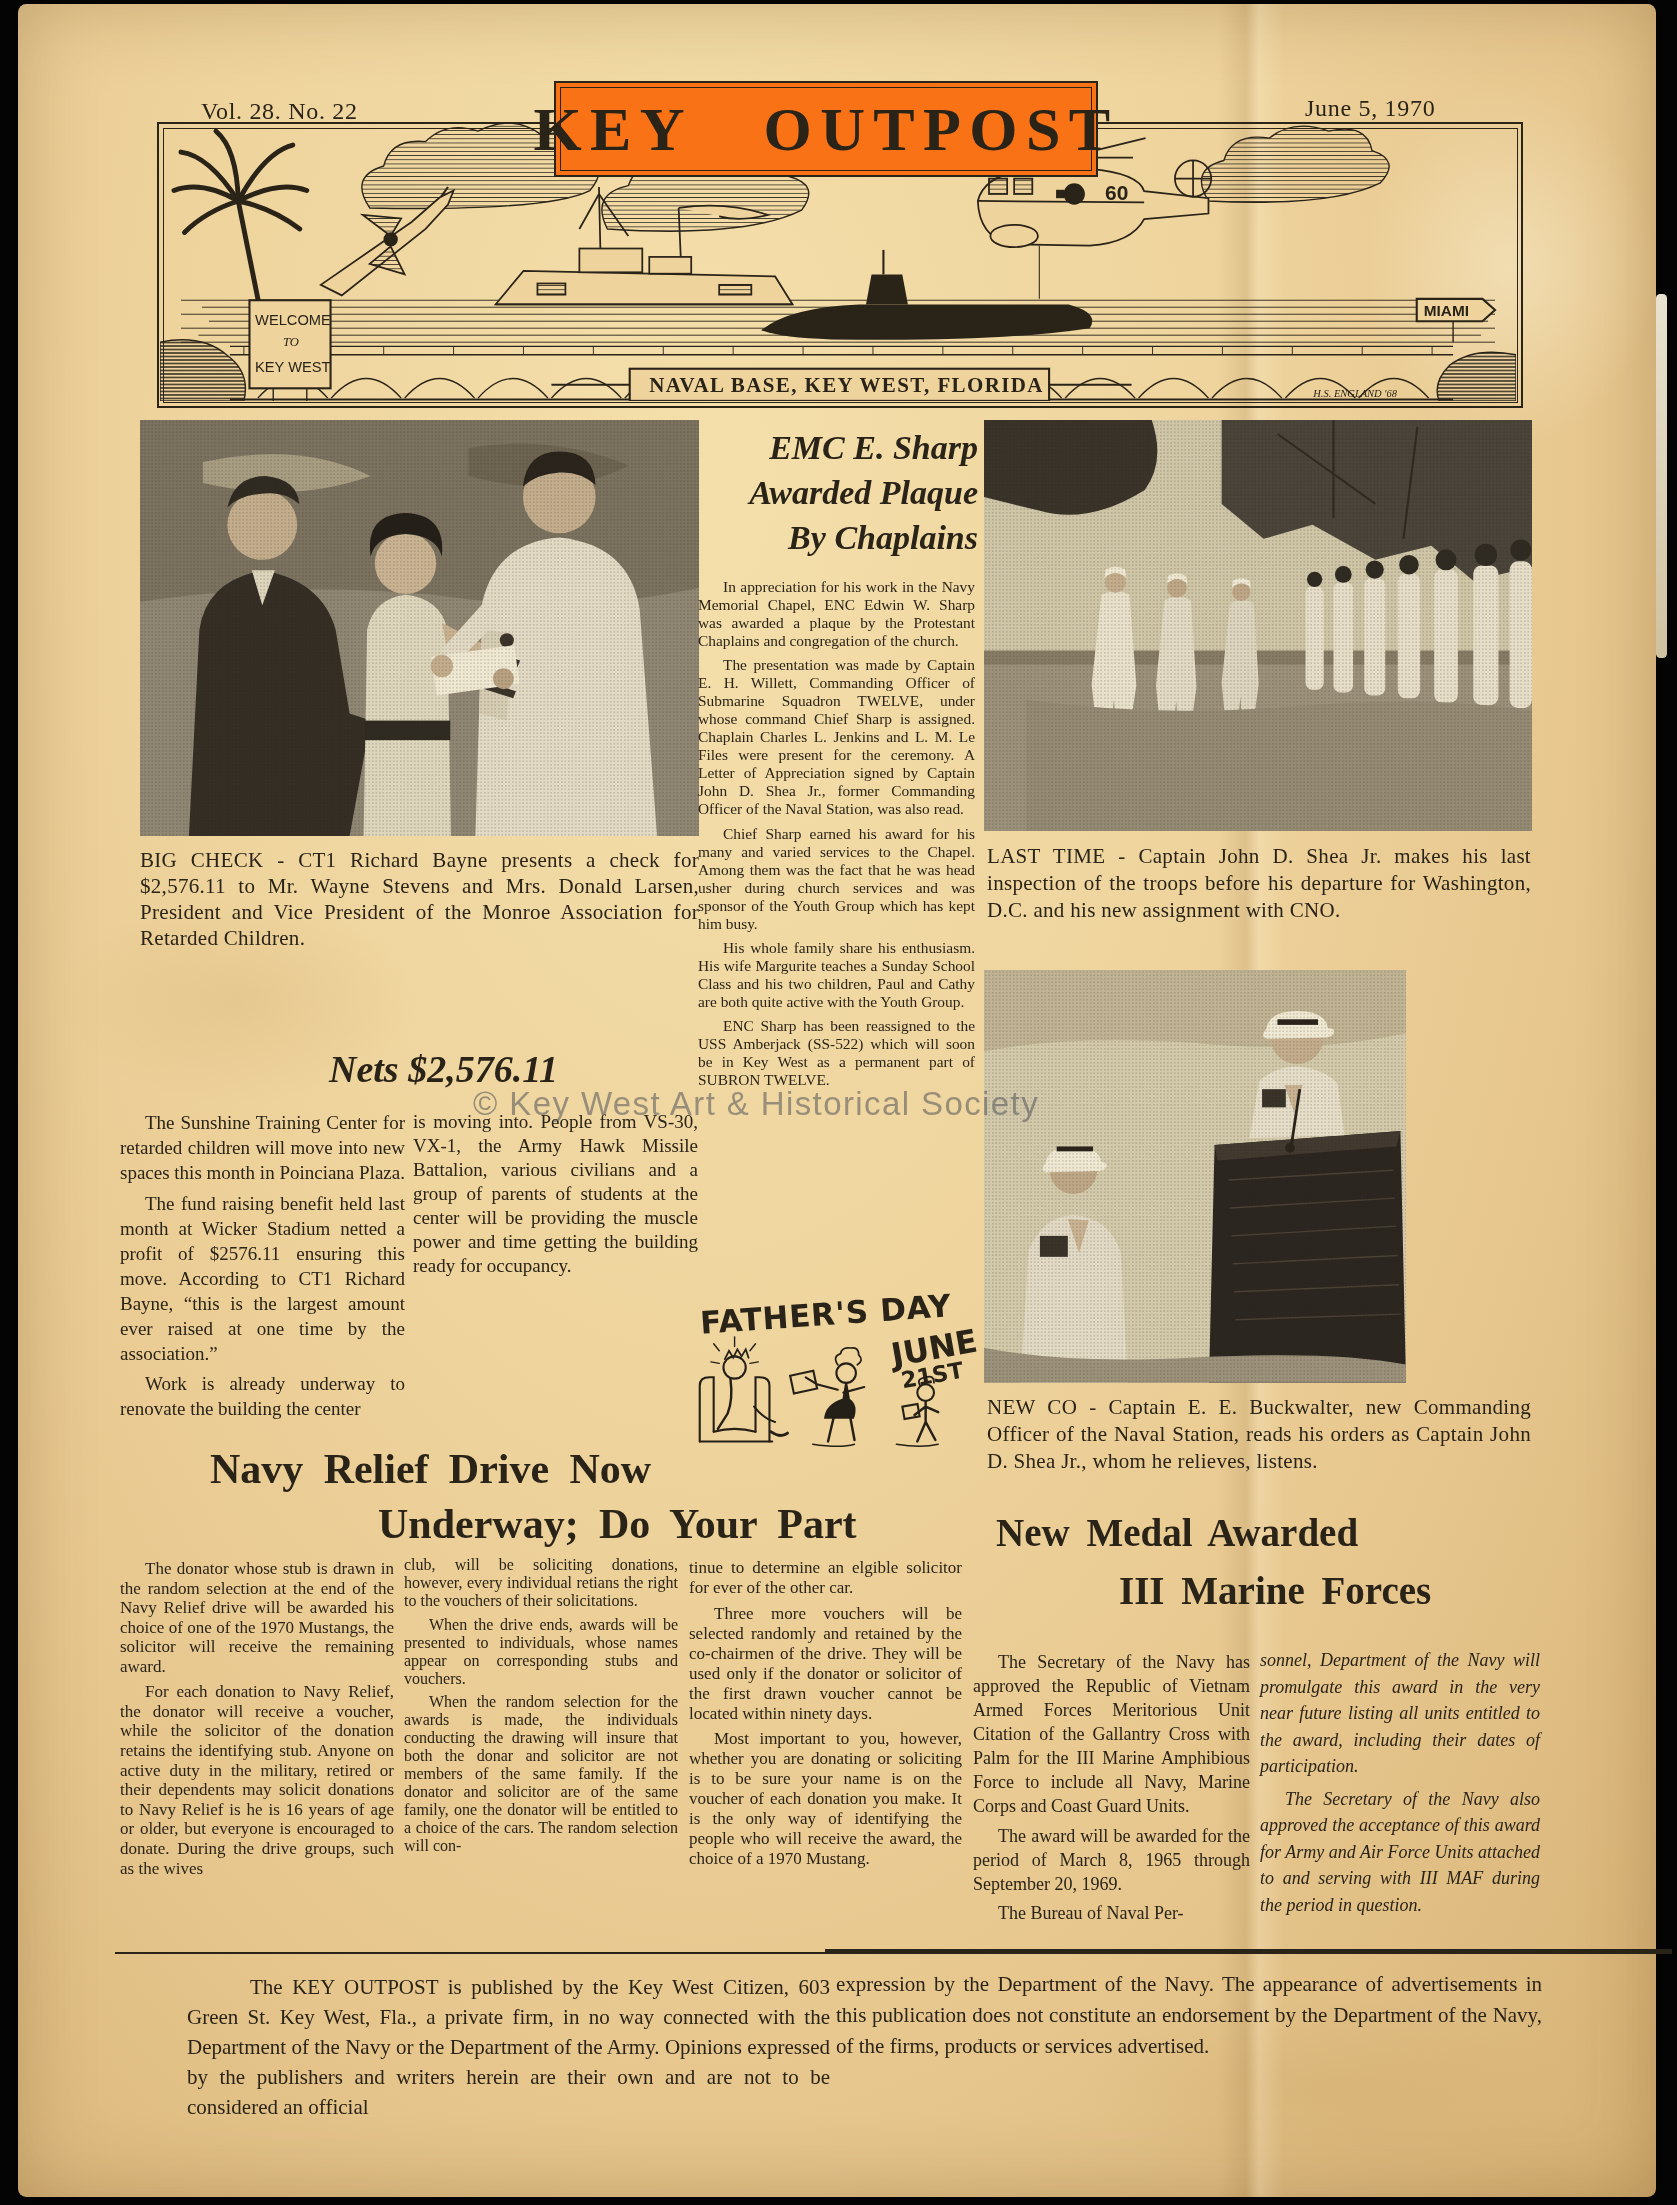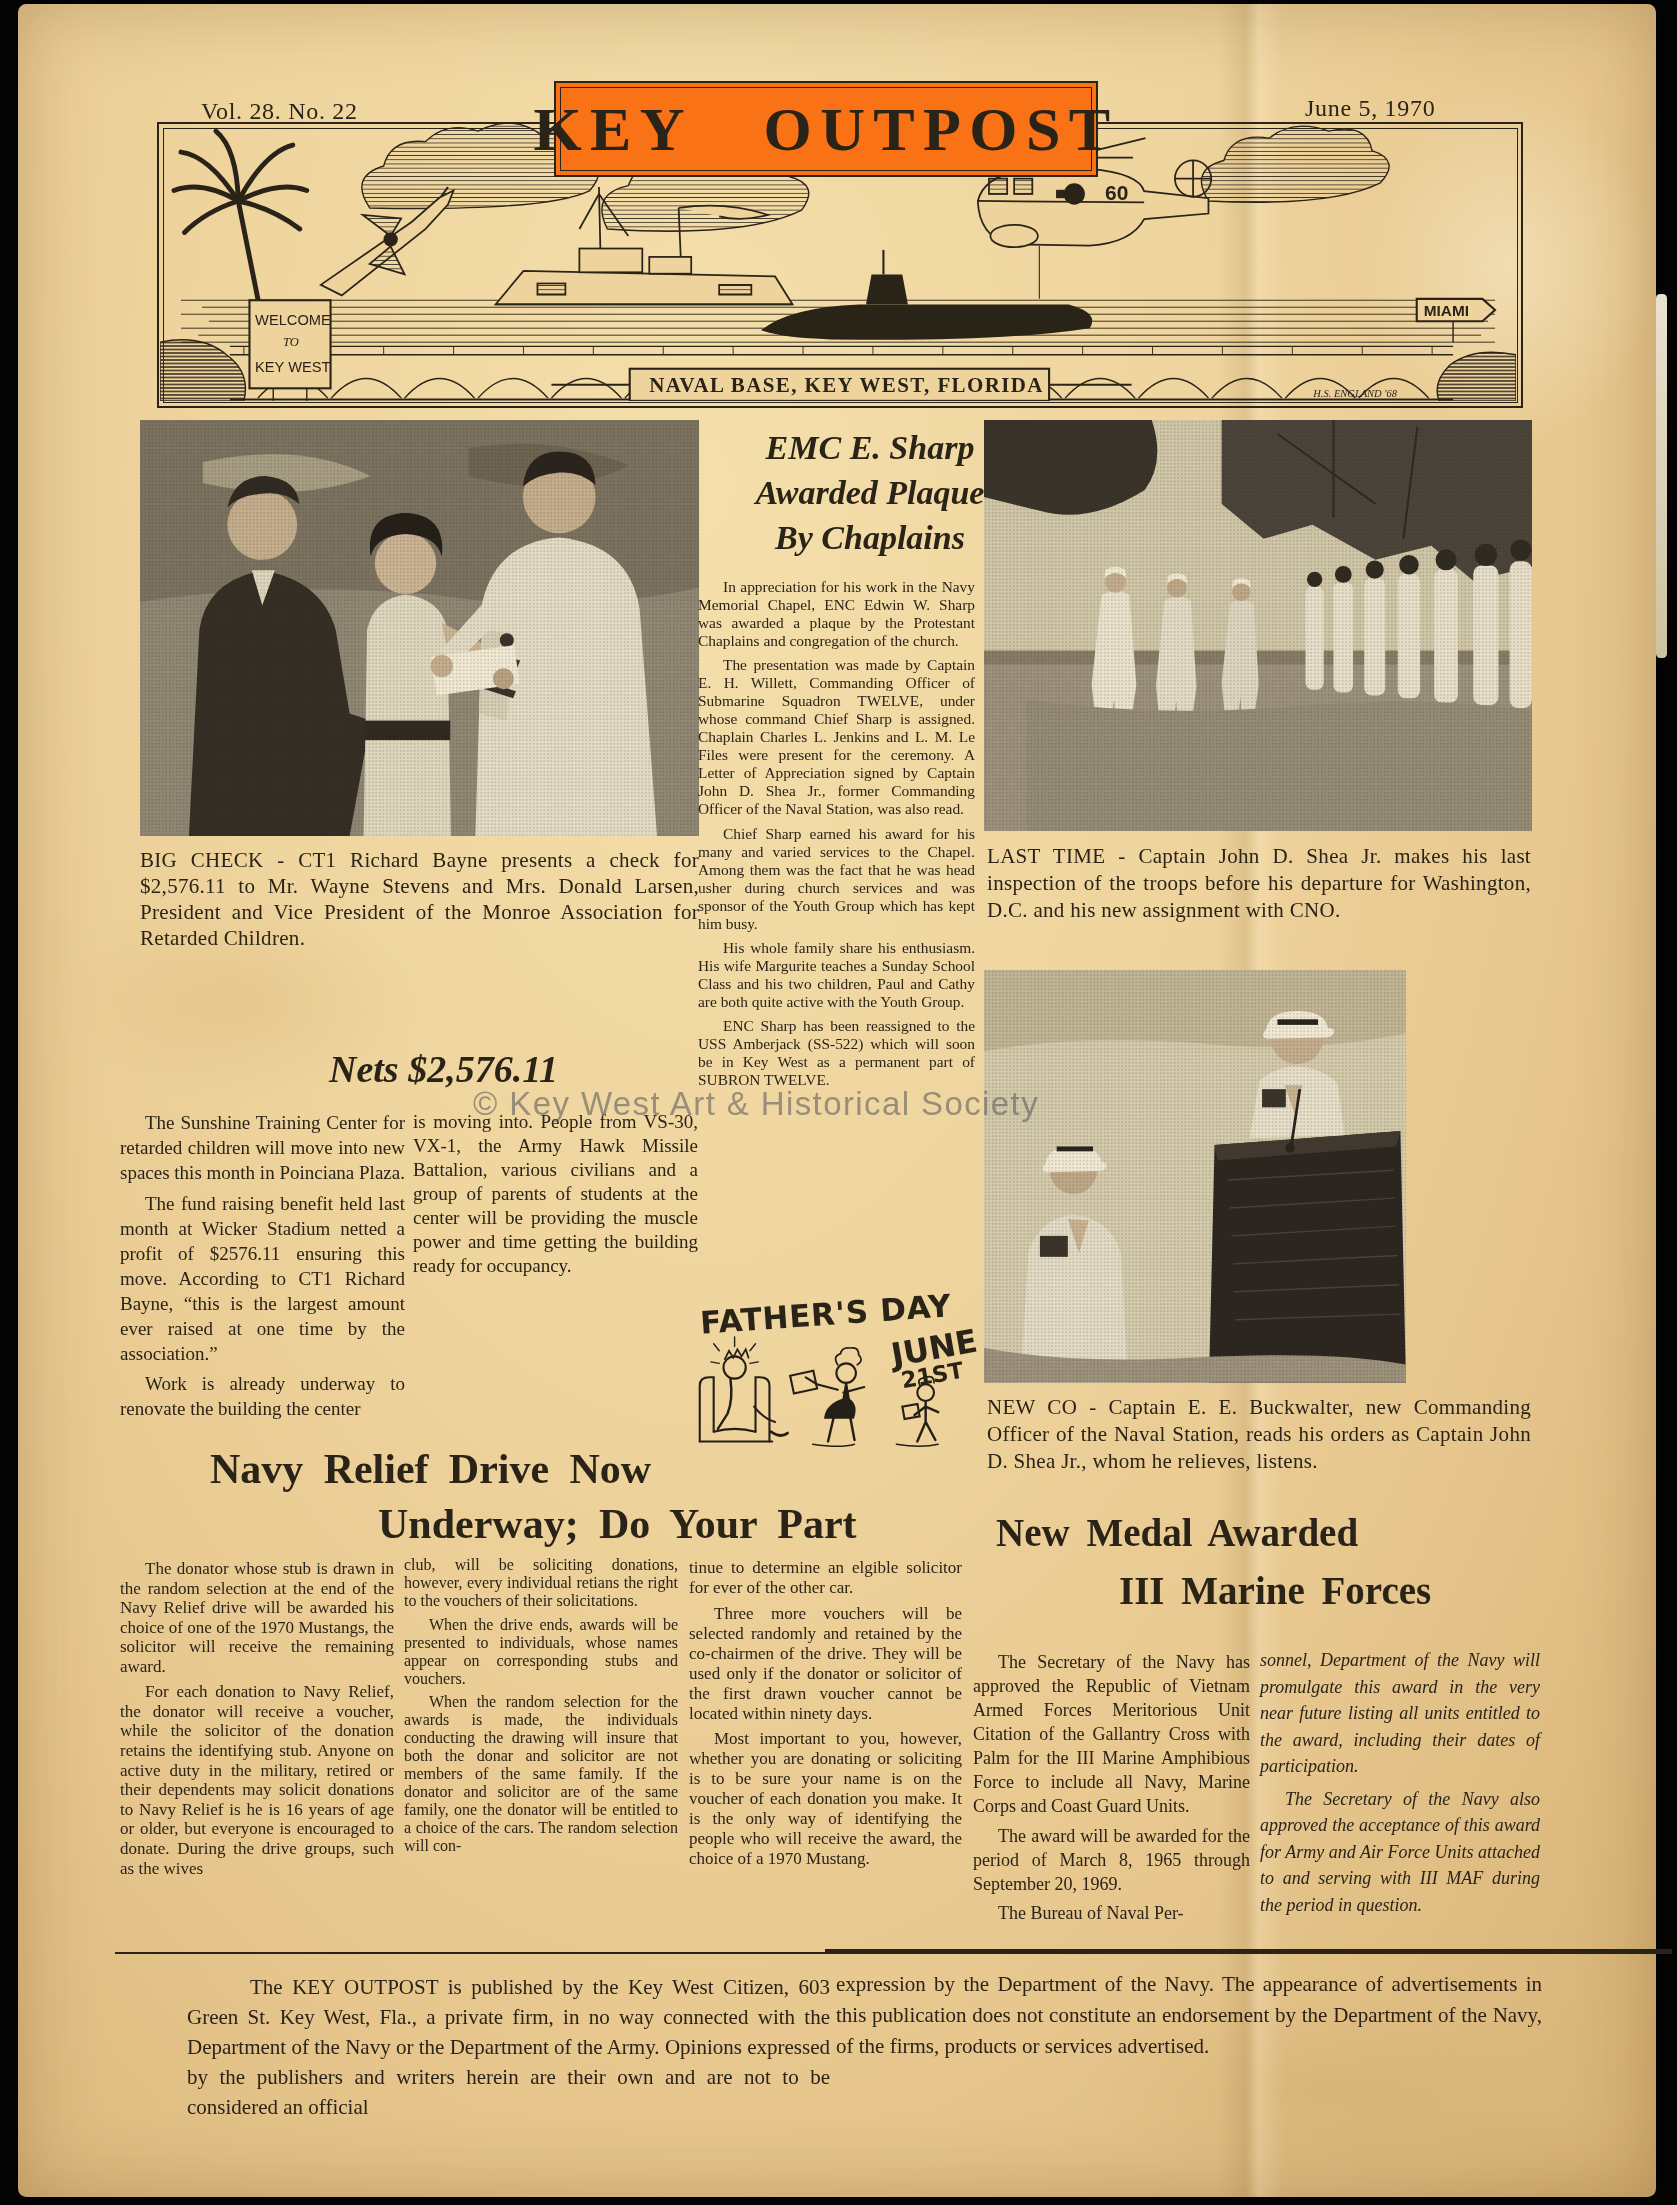--- a/index.html
+++ b/index.html
@@ -260,21 +260,21 @@
 
   <div class="abs col fr-col" style="left:120px;top:1110px;width:285px;">
     <p>The Sunshine Training Center for retarded children will move into new spaces this month in Poinciana Plaza.</p>
     <p>The fund raising benefit held last month at Wicker Stadium netted a profit of $2576.11 ensuring this move. According to CT1 Richard Bayne, “this is the largest amount ever raised at one time by the association.”</p>
     <p>Work is already underway to renovate the building the center</p>
   </div>
   <div class="abs col fr-col fr-col2" style="left:413px;top:1110px;width:285px;">
     <p class="noindent">is moving into. People from VS-30, VX-1, the Army Hawk Missile Battalion, various civilians and a group of parents of students at the center will be providing the muscle power and time getting the building ready for occupancy.</p>
   </div>
 
-  <div class="abs hl-italic emc-hl" style="left:729px;top:425px;width:282px;">
+  <div class="abs hl-italic emc-hl" style="left:696px;top:425px;width:282px;text-align:right;">
     <div>EMC E. Sharp</div>
     <div>Awarded Plaque</div>
     <div>By Chaplains</div>
   </div>
   <div class="abs col emc-col" style="left:698px;top:578px;width:277px;">
     <p>In appreciation for his work in the Navy Memorial Chapel, ENC Edwin W. Sharp was awarded a plaque by the Protestant Chaplains and congregation of the church.</p>
     <p>The presentation was made by Captain E. H. Willett, Commanding Officer of Submarine Squadron TWELVE, under whose command Chief Sharp is assigned. Chaplain Charles L. Jenkins and L. M. Le Files were present for the ceremony. A Letter of Appreciation signed by Captain John D. Shea Jr., former Commanding Officer of the Naval Station, was also read.</p>
     <p>Chief Sharp earned his award for his many and varied services to the Chapel. Among them was the fact that he was head usher during church services and was sponsor of the Youth Group which has kept him busy.</p>
     <p>His whole family share his enthusiasm. His wife Margurite teaches a Sunday School Class and his two children, Paul and Cathy are both quite active with the Youth Group.</p>
     <p>ENC Sharp has been reassigned to the USS Amberjack (SS-522) which will soon be in Key West as a permanent part of SUBRON TWELVE.</p>

